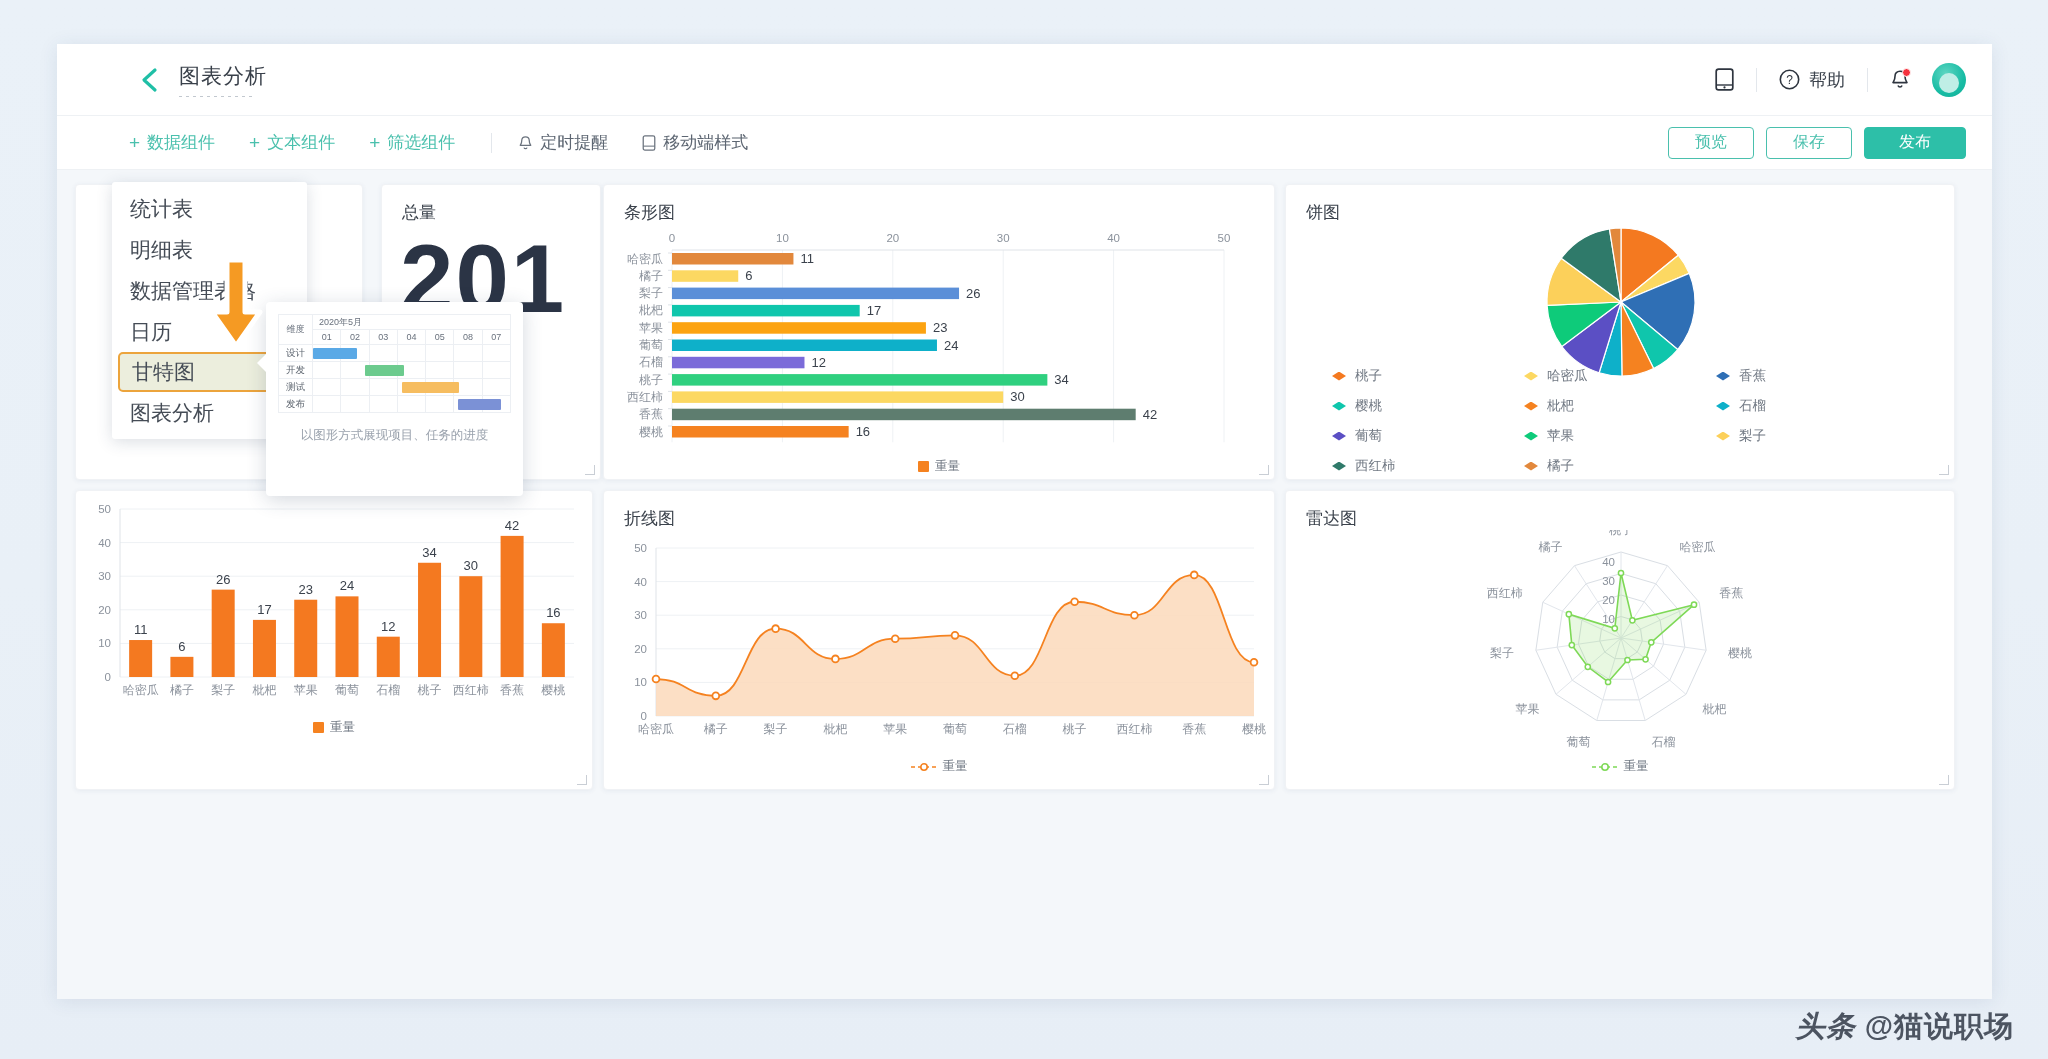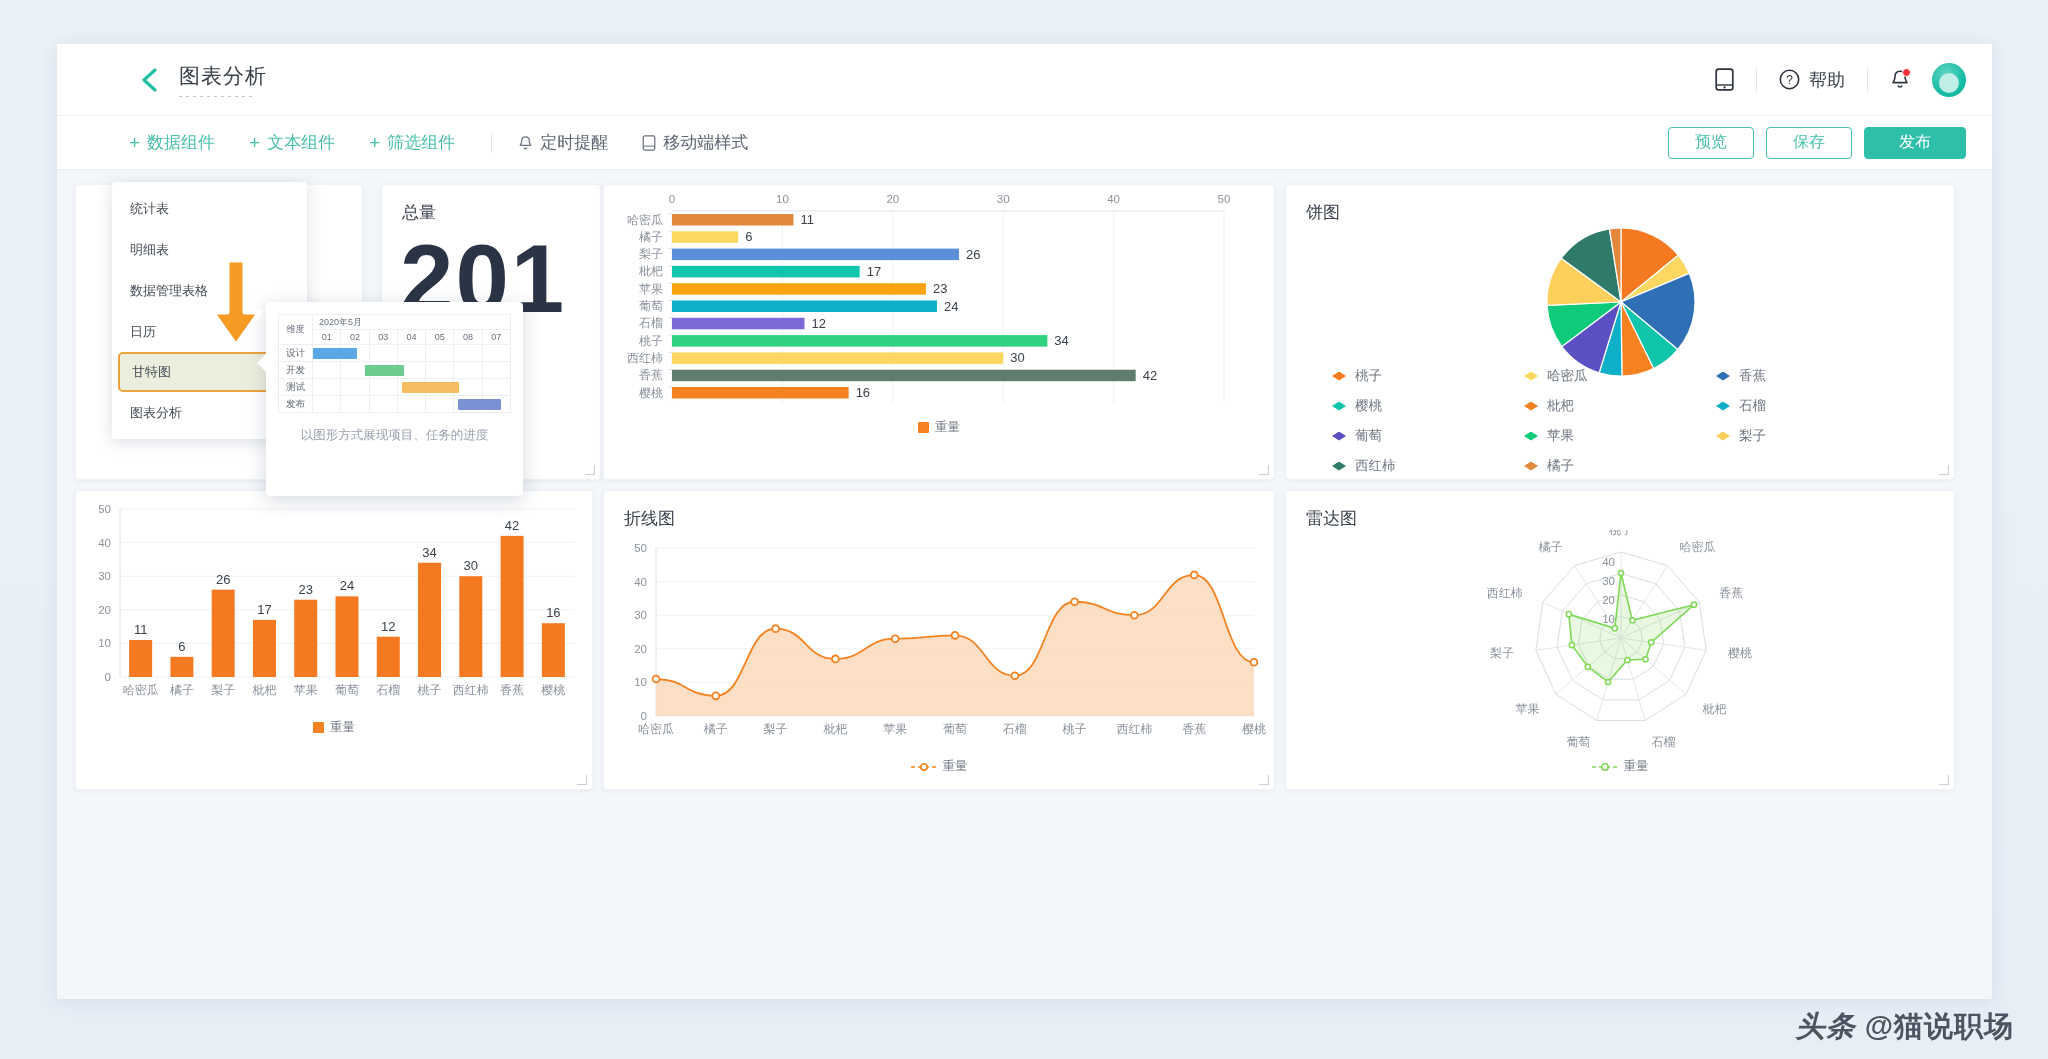--- a/index.html
+++ b/index.html
@@ -64,21 +64,21 @@
   #card-pie   { left:1228px;top:14px;  width:670px; height:296px; }
   #card-col   { left:18px;  top:320px; width:518px; height:300px; }
   #card-line  { left:546px; top:320px; width:672px; height:300px; }
   #card-radar { left:1228px;top:320px; width:670px; height:300px; }
   .big-num { font-size:96px; color:#2b3445; font-weight:700; letter-spacing:2px;
              padding-left:18px; }
   
   .dropdown { position:absolute; left:55px; top:138px; width:195px; background:#fff;
               border-radius:3px; box-shadow:0 3px 16px rgba(40,60,90,.17); z-index:60; padding:6px 0; }
   .dd-item { height:41px; display:flex; align-items:center; padding-left:18px;
-             font-size:13px; color:#454c56; cursor:pointer;font-family:Liberation Serif, serif; }
+             font-size:21px; color:#454c56; cursor:pointer;font-family:Liberation Serif, serif; }
   .dd-item.sel { background:#eceedd; border:2px solid #eca43c; border-radius:5px;
                  margin:0 6px; height:40px; padding-left:12px; }
   
   .arrow-anno { position:absolute; left:148px; top:212px; z-index:70; pointer-events:none;}
   
   .tip { position:absolute; left:209px; top:258px; width:257px; height:194px; background:#fff;
          border-radius:4px; box-shadow:0 4px 20px rgba(40,60,90,.20); z-index:65; padding:12px 12px 8px; }
   .tip-tail { position:absolute; left:-9px; top:52px; width:0;height:0;
               border-top:9px solid transparent;border-bottom:9px solid transparent;border-right:9px solid #fff;}
   .gantt { width:100%; border-collapse:collapse; font-size:9px; color:#69717d; table-layout:fixed;}
@@ -191,20 +191,21 @@
       <div class="resize"></div>
     </div>
 
     <div class="card" id="card-total">
       <div class="card-title">总量</div>
       <div class="big-num">201</div>
       <div class="resize"></div>
     </div>
 
     <div class="card" id="card-bar">
+      <div class="card-title">条形图</div>
       <svg id="svg-bar" width="672" height="240">
           <line x1="68" y1="26" x2="68" y2="218.3" stroke="#eef1f4" stroke-width="1"></line>
           <text x="68" y="18" text-anchor="middle" class="axis-lbl">0</text>
           <line x1="178.4" y1="26" x2="178.4" y2="218.3" stroke="#eef1f4" stroke-width="1"></line>
           <text x="178.4" y="18" text-anchor="middle" class="axis-lbl">10</text>
           <line x1="288.8" y1="26" x2="288.8" y2="218.3" stroke="#eef1f4" stroke-width="1"></line>
           <text x="288.8" y="18" text-anchor="middle" class="axis-lbl">20</text>
           <line x1="399.2" y1="26" x2="399.2" y2="218.3" stroke="#eef1f4" stroke-width="1"></line>
           <text x="399.2" y="18" text-anchor="middle" class="axis-lbl">30</text>
           <line x1="509.6" y1="26" x2="509.6" y2="218.3" stroke="#eef1f4" stroke-width="1"></line>

